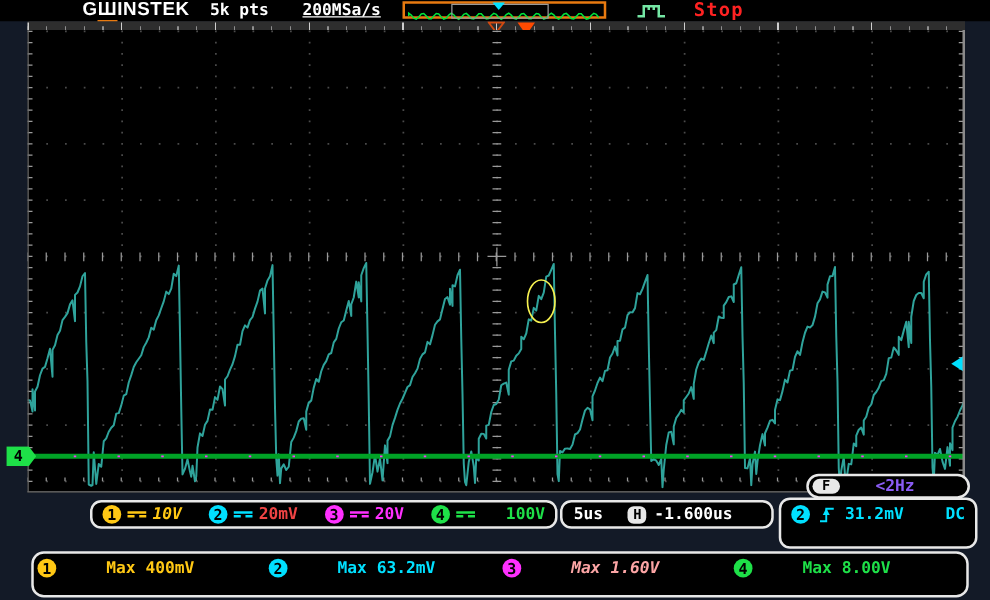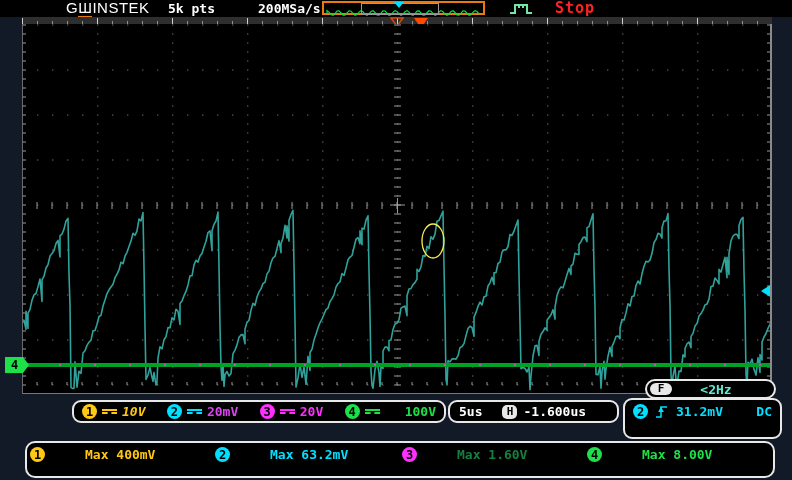--- a/index.html
+++ b/index.html
@@ -7,26 +7,26 @@
     width:792px;height:480px;position:relative;overflow:hidden;
     background:#131a27;
     font-family:"DejaVu Sans Mono","Liberation Mono",monospace;
     font-weight:bold;
     -webkit-font-smoothing:none;
   }
 
   
   .topbar{position:absolute;left:0;top:0;width:792px;height:17px;background:#000;}
   .logo{position:absolute;left:66px;top:0;height:16px;color:#fff;
-        font-family:"Liberation Sans","DejaVu Sans",sans-serif;font-weight:normal;
+        font-family:"Liberation Sans","DejaVu Sans",sans-serif;font-weight:bold;
         font-size:15px;letter-spacing:0.5px;line-height:16px;}
   .logo .sha{border-bottom:3px solid #e87a10;padding-bottom:0px;}
   .tb-text{position:absolute;top:1px;color:#fff;font-size:13px;line-height:15px;}
   .points{left:168px;}
-  .srate{left:258px;}
+  .srate{left:242px;text-decoration:underline;}
   .membar{position:absolute;left:322px;top:1px;width:163px;height:14px;
           border:2px solid #e87a10;background:#000;box-sizing:border-box;}
   .memwin{position:absolute;left:37px;top:0px;width:76px;height:10px;border:1px solid #9a9a9a;}
   .memtri{position:absolute;left:70px;top:-1px;width:0;height:0;
           border-left:5px solid transparent;border-right:5px solid transparent;
           border-top:6px solid #00e0ff;}
   .pulseicon{position:absolute;left:508px;top:2px;}
   .runstate{position:absolute;left:555px;top:0px;color:#ff2222;font-size:15px;letter-spacing:1px;line-height:16px;}
 
   
@@ -49,21 +49,21 @@
   .ch4mark{position:absolute;left:5px;top:357px;width:24px;height:16px;
            color:#000;font-size:12px;line-height:16px;text-align:left;padding-left:6px;
            clip-path:polygon(0 0,18px 0,24px 8px,18px 16px,0 16px);box-sizing:border-box;}
 
   
   .freqbox{position:absolute;left:645px;top:379px;width:131px;height:20px;background:#000;
            border:2px solid #e8e8e8;border-radius:10px;box-sizing:border-box;
            display:flex;align-items:center;z-index:6;}
   .fpill{background:#e8e8e8;color:#000;font-size:11px;line-height:12px;width:22px;text-align:center;
          border-radius:7px;margin-left:3px;}
-  .fval{color:#5eead4;font-size:13px;flex:1;text-align:center;padding-right:14px;}
+  .fval{color:#8b5cf6;font-size:13px;flex:1;text-align:center;padding-right:14px;}
 
   
   .chbox{position:absolute;left:72px;top:400px;width:374px;height:23px;background:#000;
          border:2px solid #e8e8e8;border-radius:9px;box-sizing:border-box;
          display:flex;align-items:center;justify-content:space-between;padding:0 8px;}
   .chgrp{display:flex;align-items:center;gap:5px;}
   .cnum{display:inline-flex;width:15px;height:15px;border-radius:50%;
         color:#000;font-size:12px;align-items:center;justify-content:center;flex:none;}
   .dc{display:inline-block;width:15px;}
   .dc i{display:block;height:0;border-top:2px solid;margin:1px 0;}
@@ -144,21 +144,21 @@
         <i class="d"></i>
       </span>
     <span class="cval" style="color: rgb(255, 200, 20); font-style: italic;">10V</span>
   </div>
   <div class="chgrp">
     <span class="cnum" style="background: rgb(0, 224, 255);">2</span>
     <span class="dc" style="color: rgb(0, 224, 255);">
         <i></i>
         <i class="d"></i>
       </span>
-    <span class="cval" style="color: #d946ef;">20mV</span>
+    <span class="cval" style="color: #ef4444;">20mV</span>
   </div>
   <div class="chgrp">
     <span class="cnum" style="background: rgb(255, 48, 255);">3</span>
     <span class="dc" style="color: rgb(255, 48, 255);">
         <i></i>
         <i class="d"></i>
       </span>
     <span class="cval" style="color: rgb(255, 48, 255);">20V</span>
   </div>
   <div class="chgrp">
@@ -191,19 +191,19 @@
   <div class="meas" style="left:3px">
     <span class="cnum" style="background: rgb(255, 200, 20);">1</span>
     <span class="mlabel" style="color: rgb(255, 200, 20);">Max 400mV</span>
   </div>
   <div class="meas" style="left:188px">
     <span class="cnum" style="background: rgb(0, 224, 255);">2</span>
     <span class="mlabel" style="color: rgb(0, 224, 255);">Max 63.2mV</span>
   </div>
   <div class="meas" style="left:375px">
     <span class="cnum" style="background: rgb(255, 48, 255);">3</span>
-    <span class="mlabel" style="color: #15803d;">Max 1.60V</span>
+    <span class="mlabel" style="color: #fca5a5; font-style: italic;">Max 1.60V</span>
   </div>
   <div class="meas" style="left:560px">
     <span class="cnum" style="background: rgb(30, 224, 72);">4</span>
     <span class="mlabel" style="color: rgb(30, 224, 72);">Max 8.00V</span>
   </div>
 </div>
 
 </body></html>

